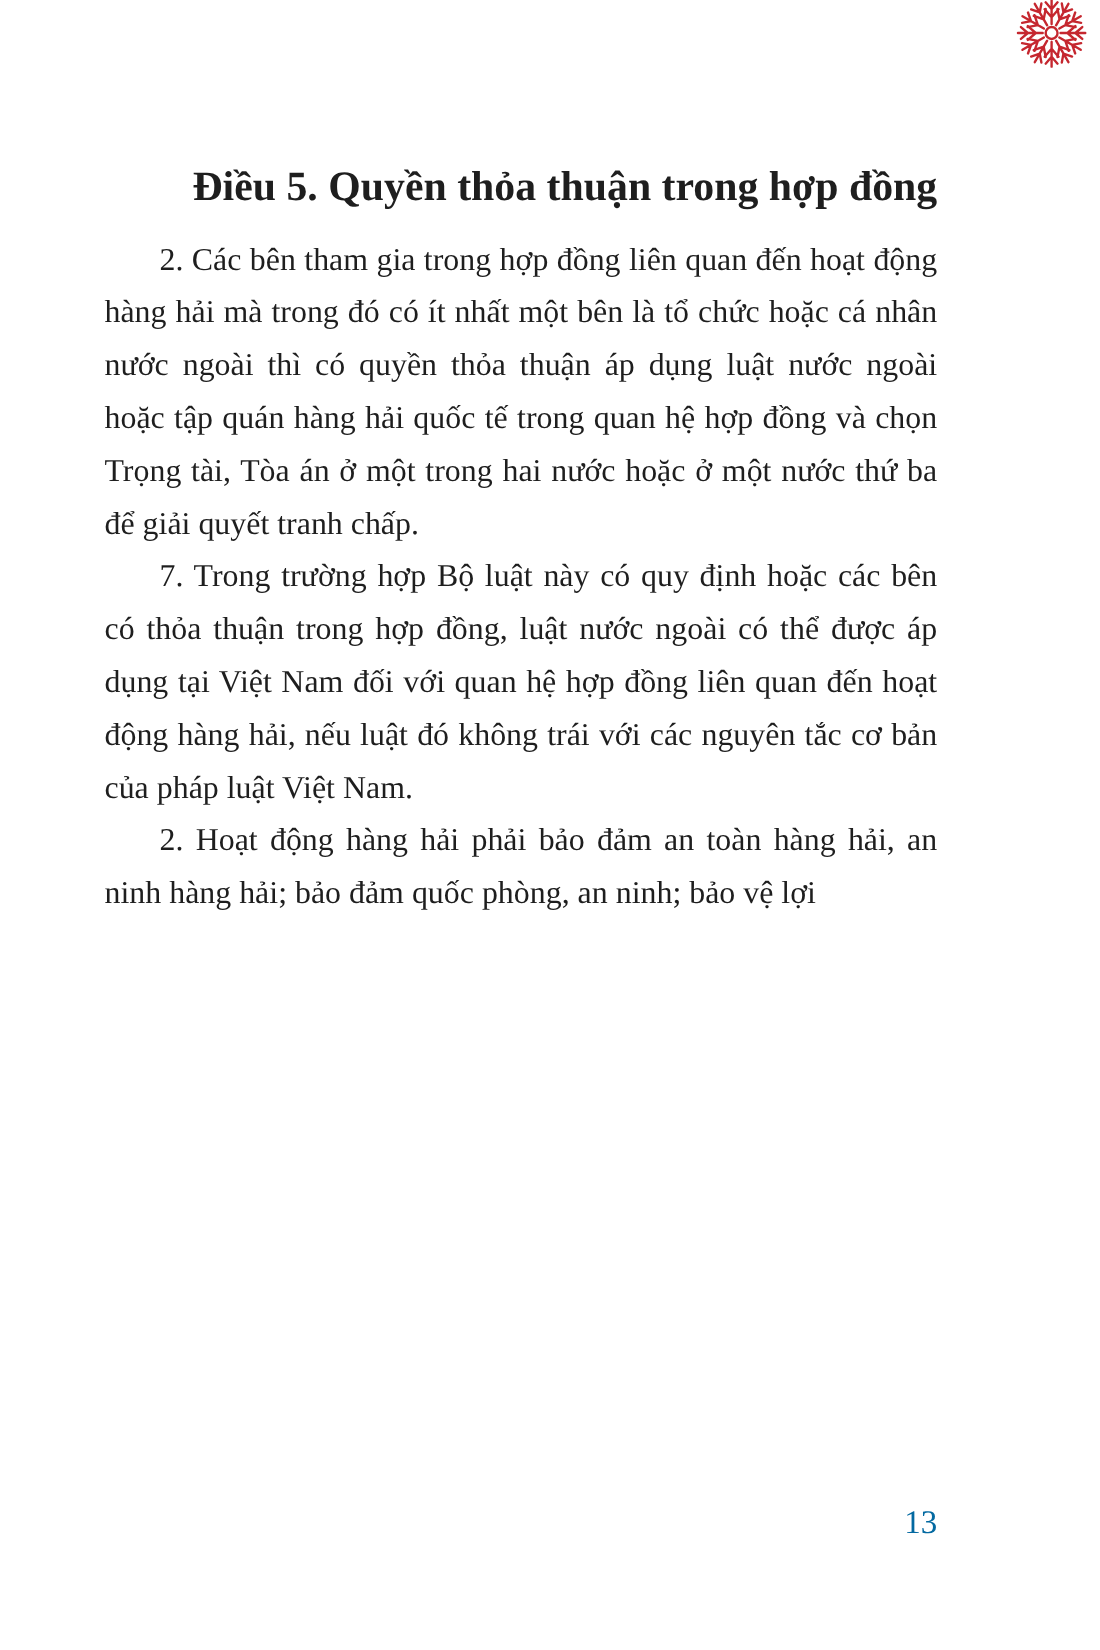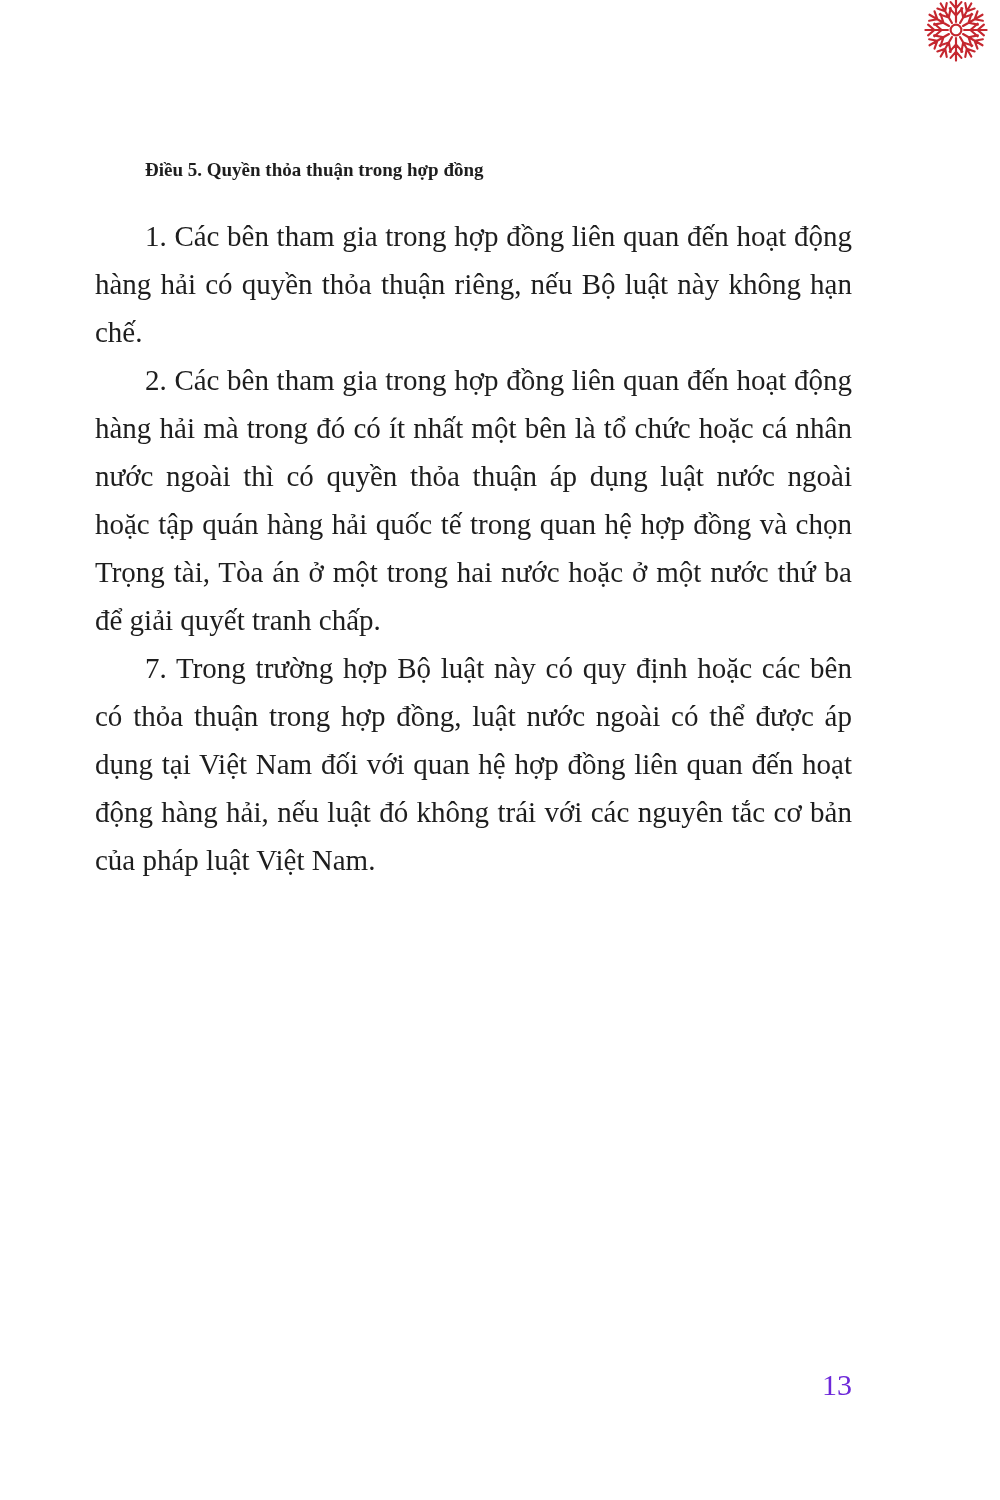--- a/index.html
+++ b/index.html
@@ -31,33 +31,33 @@
   }
   p.body-text {
     margin: 0;
     font-size: 29px;
     line-height: 48px;
     text-align: justify;
     text-indent: 50px;
   }
   h2.article-heading {
     margin: 32px 0 20px 0;
-    font-size: 19px;
+    font-size: 38px;
     line-height: 44px;
     font-weight: bold;
     text-indent: 50px;
-    text-align: left;
+    text-align: right;
   }
   .italic-term { font-style: italic; }
   .page-number {
     position: absolute;
     bottom: 98px;
     right: 148px;
     font-size: 30px;
-    color: #6d28d9;
+    color: #0369a1;
   }
 </style>
 </head>
 <body>
 
 <div class="page">
 
   <svg class="emblem" viewBox="-40 -40 80 80" xmlns="http://www.w3.org/2000/svg">
     <g stroke="#c5272f" stroke-width="2.4" fill="none" stroke-linecap="round">
       <circle r="6"></circle>
@@ -98,26 +98,26 @@
           <path d="M0,-9 L0,-34 M0,-16 L-7,-24 M0,-16 L7,-24 M0,-24 L-6,-31 M0,-24 L6,-31"></path>
         </g>
     </g>
   </svg>
 
   <div class="content">
 
 
     <h2 class="article-heading">Điều 5. Quyền thỏa thuận trong hợp đồng</h2>
 
-    <p class="body-text">1. Các bên tham gia trong hợp đồng liên quan đến hoạt động hàng hải có quyền thỏa thuận riêng, nếu Bộ luật này không hạn chế.</p>
 
     <p class="body-text">2. Các bên tham gia trong hợp đồng liên quan đến hoạt động hàng hải mà trong đó có ít nhất một bên là tổ chức hoặc cá nhân nước ngoài thì có quyền thỏa thuận áp dụng luật nước ngoài hoặc tập quán hàng hải quốc tế trong quan hệ hợp đồng và chọn Trọng tài, Tòa án ở một trong hai nước hoặc ở một nước thứ ba để giải quyết tranh chấp.</p>
 
     <p class="body-text">7. Trong trường hợp Bộ luật này có quy định hoặc các bên có thỏa thuận trong hợp đồng, luật nước ngoài có thể được áp dụng tại Việt Nam đối với quan hệ hợp đồng liên quan đến hoạt động hàng hải, nếu luật đó không trái với các nguyên tắc cơ bản của pháp luật Việt Nam.</p>
 
 
 
+    <p class="body-text">2. Hoạt động hàng hải phải bảo đảm an toàn hàng hải, an ninh hàng hải; bảo đảm quốc phòng, an ninh; bảo vệ lợi</p>
 
   </div>
 
   <div class="page-number">13</div>
 
 </div>
 
 </body></html>

